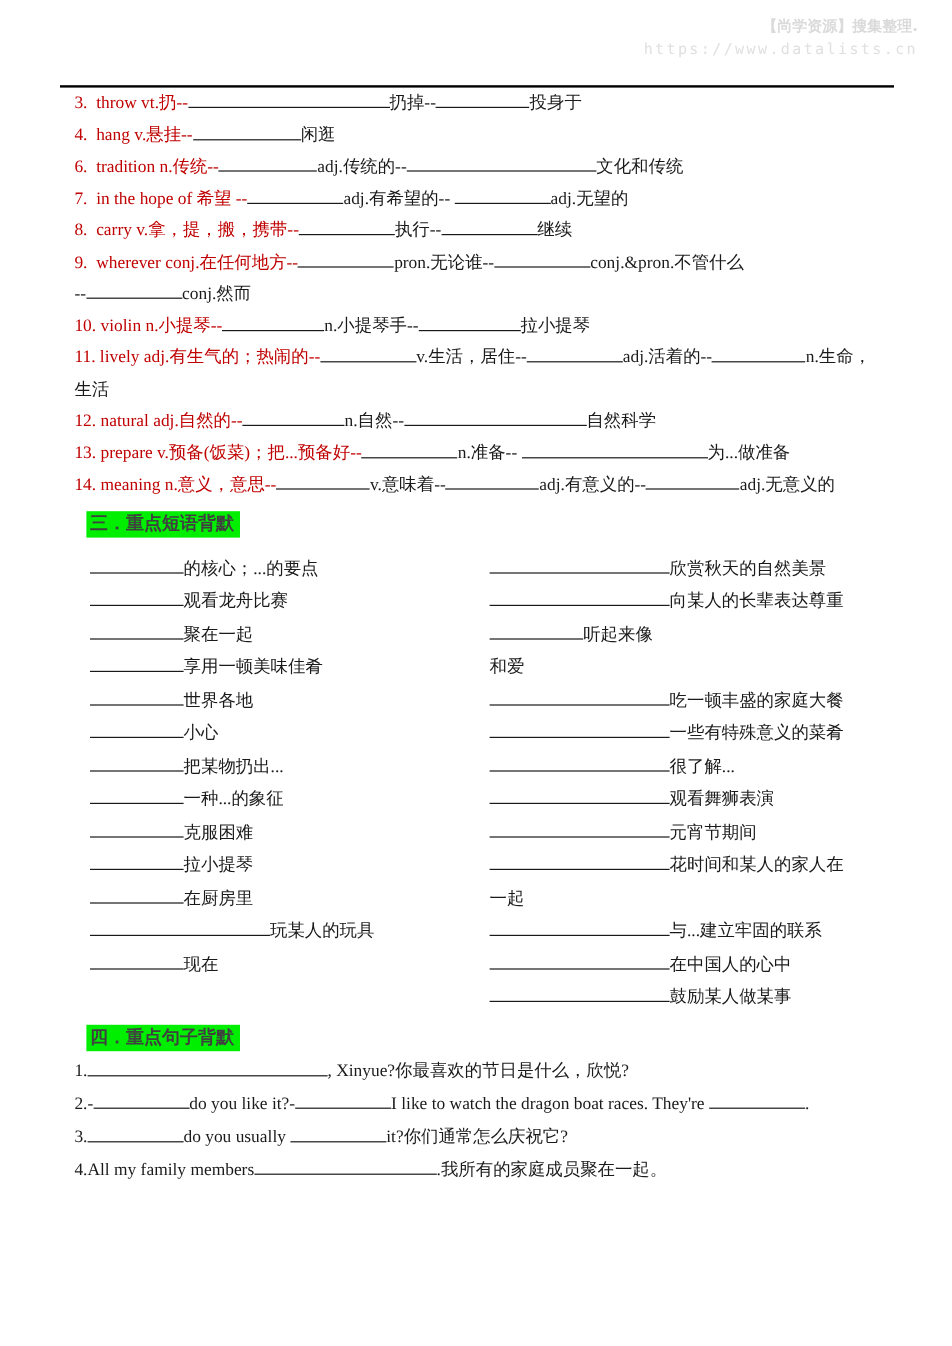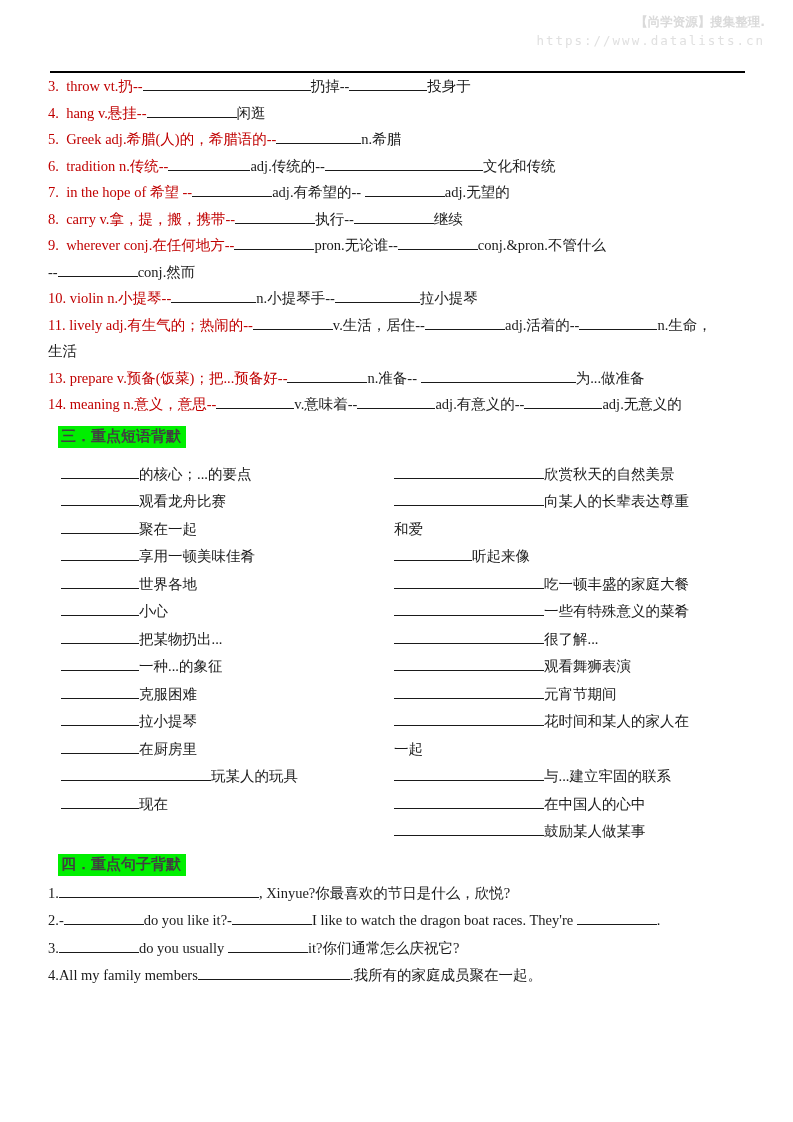--- a/index.html
+++ b/index.html
@@ -21,21 +21,21 @@
     font-weight:bold; font-size:12.5px; color:#dadada;
   }
   .wm-url {
     font-family:"DejaVu Sans Mono","Liberation Mono",monospace;
     font-size:12.5px; letter-spacing:2px; color:#e0e0e0;
   }
   .top-rule {
     position:absolute; top:71px; left:50px; width:695px;
     border:none; border-top:2px solid #000; margin:0;
   }
-  .content { position:absolute; top:73px; left:48px; width:672px; }
+  .content { position:absolute; top:73px; left:62px; width:672px; }
   .line { white-space:pre-wrap; }
   #vocab-list .line { line-height:26.5px; }
   .red  { color:#c00000; }
   .blk  { color:#1a1a1a; }
   .blank {
     display:inline-block; height:12px;
     border-bottom:1px solid #1a1a1a;
   }
   .sec-hdr-row { margin-top:8px; height:26px; }
   .sec-hdr {
@@ -65,29 +65,29 @@
     <div class="wm-url">https://www.datalists.cn</div>
   </div>
 
   <hr class="top-rule">
 
   <div class="content">
 
     <div id="vocab-list">
         <div class="line"><span class="red">3.  throw vt.扔--</span><span class="blank" style="width: 168px;"></span><span class="blk">扔掉--</span><span class="blank" style="width: 78px;"></span><span class="blk">投身于</span></div>
         <div class="line"><span class="red">4.  hang v.悬挂--</span><span class="blank" style="width: 90px;"></span><span class="blk">闲逛</span></div>
-        <div class="line"><span class="red">5.  Greek adj.希腊(人)的，希腊语的--</span><span class="blank" style="width: 85px;"></span><span class="blk">n.希腊</span></div>
         <div class="line"><span class="red">6.  tradition n.传统--</span><span class="blank" style="width: 82px;"></span><span class="blk">adj.传统的--</span><span class="blank" style="width: 158px;"></span><span class="blk">文化和传统</span></div>
         <div class="line"><span class="red">7.  in the hope of 希望 --</span><span class="blank" style="width: 80px;"></span><span class="blk">adj.有希望的-- </span><span class="blank" style="width: 80px;"></span><span class="blk">adj.无望的</span></div>
         <div class="line"><span class="red">8.  carry v.拿，提，搬，携带--</span><span class="blank" style="width: 80px;"></span><span class="blk">执行--</span><span class="blank" style="width: 80px;"></span><span class="blk">继续</span></div>
         <div class="line"><span class="red">9.  wherever conj.在任何地方--</span><span class="blank" style="width: 80px;"></span><span class="blk">pron.无论谁--</span><span class="blank" style="width: 80px;"></span><span class="blk">conj.&amp;pron.不管什么</span></div>
         <div class="line"><span class="blk">--</span><span class="blank" style="width: 80px;"></span><span class="blk">conj.然而</span></div>
         <div class="line"><span class="red">10. violin n.小提琴--</span><span class="blank" style="width: 85px;"></span><span class="blk">n.小提琴手--</span><span class="blank" style="width: 85px;"></span><span class="blk">拉小提琴</span></div>
         <div class="line"><span class="red">11. lively adj.有生气的；热闹的--</span><span class="blank" style="width: 80px;"></span><span class="blk">v.生活，居住--</span><span class="blank" style="width: 80px;"></span><span class="blk">adj.活着的--</span><span class="blank" style="width: 78px;"></span><span class="blk">n.生命，</span></div>
         <div class="line"><span class="blk">生活</span></div>
+        <div class="line"><span class="red">12. natural adj.自然的--</span><span class="blank" style="width: 85px;"></span><span class="blk">n.自然--</span><span class="blank" style="width: 152px;"></span><span class="blk">自然科学</span></div>
         <div class="line"><span class="red">13. prepare v.预备(饭菜)；把...预备好--</span><span class="blank" style="width: 80px;"></span><span class="blk">n.准备-- </span><span class="blank" style="width: 155px;"></span><span class="blk">为...做准备</span></div>
         <div class="line"><span class="red">14. meaning n.意义，意思--</span><span class="blank" style="width: 78px;"></span><span class="blk">v.意味着--</span><span class="blank" style="width: 78px;"></span><span class="blk">adj.有意义的--</span><span class="blank" style="width: 78px;"></span><span class="blk">adj.无意义的</span></div>
       </div>
 
     <div class="sec-hdr-row">
       <span class="sec-hdr">三．重点短语背默</span>
     </div>
 
     <div class="phrase-cols">
       <div id="phrase-left" class="col-left">
@@ -101,22 +101,22 @@
           <div class="line"><span class="blank" style="width: 78px;"></span><span class="blk">一种...的象征</span></div>
           <div class="line"><span class="blank" style="width: 78px;"></span><span class="blk">克服困难</span></div>
           <div class="line"><span class="blank" style="width: 78px;"></span><span class="blk">拉小提琴</span></div>
           <div class="line"><span class="blank" style="width: 78px;"></span><span class="blk">在厨房里</span></div>
           <div class="line"><span class="blank" style="width: 150px;"></span><span class="blk">玩某人的玩具</span></div>
           <div class="line"><span class="blank" style="width: 78px;"></span><span class="blk">现在</span></div>
         </div>
       <div id="phrase-right" class="col-right">
           <div class="line"><span class="blank" style="width: 150px;"></span><span class="blk">欣赏秋天的自然美景</span></div>
           <div class="line"><span class="blank" style="width: 150px;"></span><span class="blk">向某人的长辈表达尊重</span></div>
+          <div class="line"><span class="blank" style="width: 78px;"></span><span class="blk">听起来像</span></div>
           <div class="line"><span class="blk">和爱</span></div>
-          <div class="line"><span class="blank" style="width: 78px;"></span><span class="blk">听起来像</span></div>
           <div class="line"><span class="blank" style="width: 150px;"></span><span class="blk">吃一顿丰盛的家庭大餐</span></div>
           <div class="line"><span class="blank" style="width: 150px;"></span><span class="blk">一些有特殊意义的菜肴</span></div>
           <div class="line"><span class="blank" style="width: 150px;"></span><span class="blk">很了解...</span></div>
           <div class="line"><span class="blank" style="width: 150px;"></span><span class="blk">观看舞狮表演</span></div>
           <div class="line"><span class="blank" style="width: 150px;"></span><span class="blk">元宵节期间</span></div>
           <div class="line"><span class="blank" style="width: 150px;"></span><span class="blk">花时间和某人的家人在</span></div>
           <div class="line"><span class="blk">一起</span></div>
           <div class="line"><span class="blank" style="width: 150px;"></span><span class="blk">与...建立牢固的联系</span></div>
           <div class="line"><span class="blank" style="width: 150px;"></span><span class="blk">在中国人的心中</span></div>
           <div class="line"><span class="blank" style="width: 150px;"></span><span class="blk">鼓励某人做某事</span></div>

